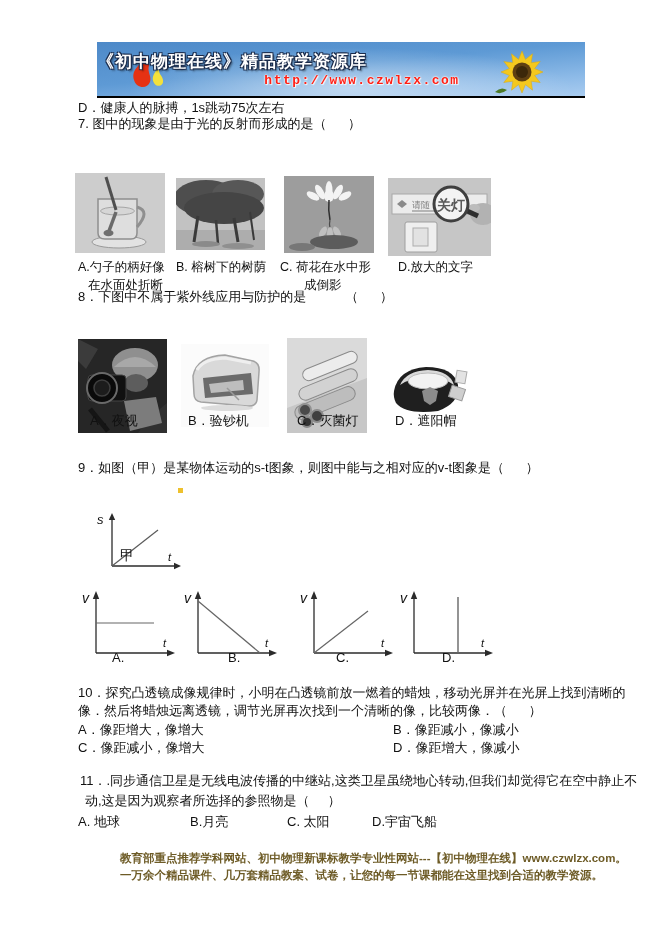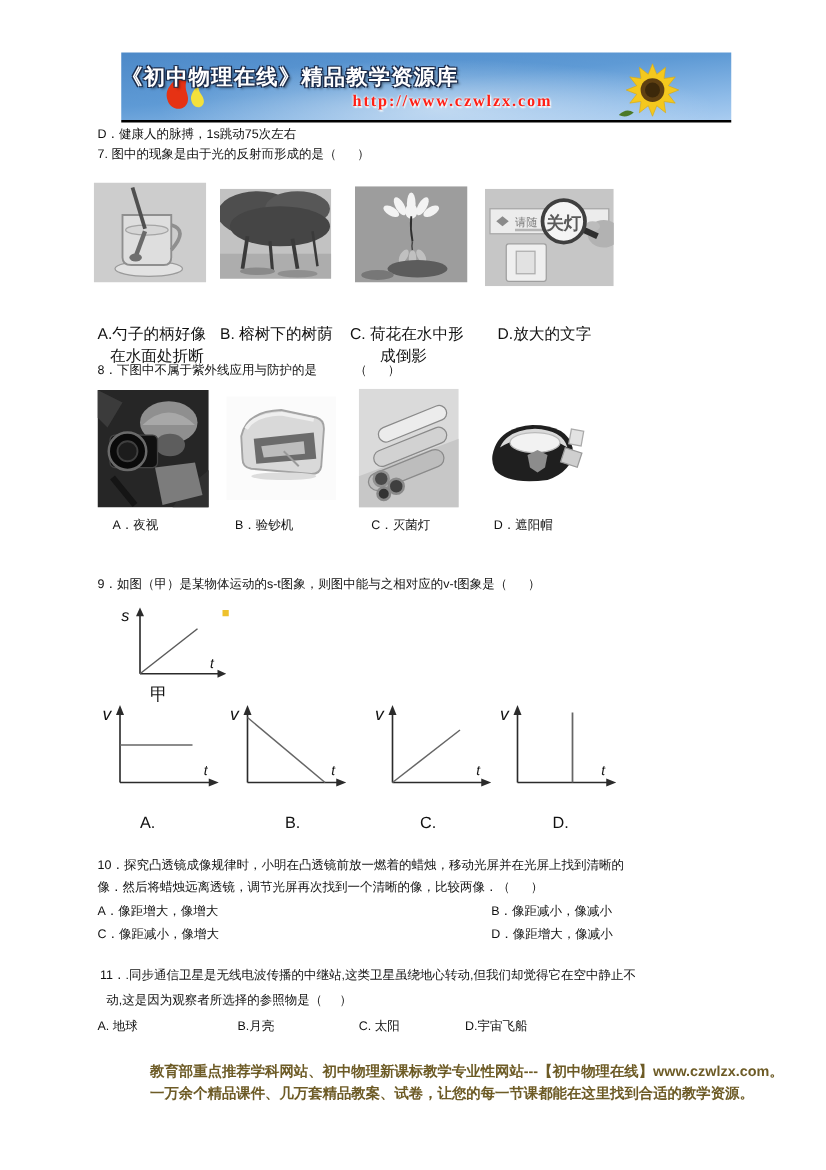--- a/index.html
+++ b/index.html
@@ -1,34 +1,34 @@
 <!DOCTYPE html>
 <html><head>
 <meta charset="utf-8">
 <style>
   html,body{margin:0;padding:0;background:#ffffff;}
   .page{position:relative;width:661px;height:936px;background:#fff;overflow:hidden;
         font-family:"Liberation Sans",sans-serif;color:#141414;}
   .abs{position:absolute;}
-  .t{font-size:10px;line-height:15px;white-space:pre;color:#111;}
+  .t{font-size:13px;line-height:15px;white-space:pre;color:#111;}
   .cap{font-size:12.5px;line-height:14px;white-space:pre;color:#111;margin-top:28px;}
   .glabel{font-size:13px;white-space:pre;color:#111;}
   .banner{position:absolute;left:97px;top:42px;width:488px;height:54px;
           border-bottom:2px solid #000;
           background:
             radial-gradient(ellipse at 52% 85%, rgba(255,255,255,.50), rgba(255,255,255,0) 62%),
             linear-gradient(175deg,#4d89c8 0%,#5e9ad5 45%,#8ebbe8 80%,#a9ccf0 100%);}
   .banner-title{position:absolute;left:0;right:0;top:8px;text-align:left;
           font-size:17px;font-weight:bold;color:#fff;letter-spacing:1px;white-space:pre;
           text-shadow:1px 1px 0 #1b2b4a,-1px 1px 0 #1b2b4a,1px -1px 0 #1b2b4a,-1px -1px 0 #1b2b4a,2px 2px 2px rgba(0,0,0,.45);}
   .banner-url{position:absolute;left:0;right:0;top:31px;text-align:center;
           font-size:13px;font-weight:bold;color:#ff2016;letter-spacing:1.5px;white-space:pre;
-          font-family:Liberation Serif, serif;
+          font-family:Liberation Mono, monospace;
           text-shadow:0 0 2px #fff,0 0 2px #fff,1px 1px 1px rgba(255,255,255,.8);padding-left:42px;}
-  .photo{position:absolute;}
+  .photo{position:absolute;margin-top:27px;}
   .photo svg{display:block;}
   .footer{position:absolute;left:78px;top:850px;width:508px;
           font-size:11.5px;font-weight:bold;line-height:17px;color:#6d5b26;margin-left:42px;}
   .dot{position:absolute;left:178px;top:488px;width:5px;height:5px;background:#eec12d;}
 </style>
 </head>
 <body>
 
 <div class="page">
 

